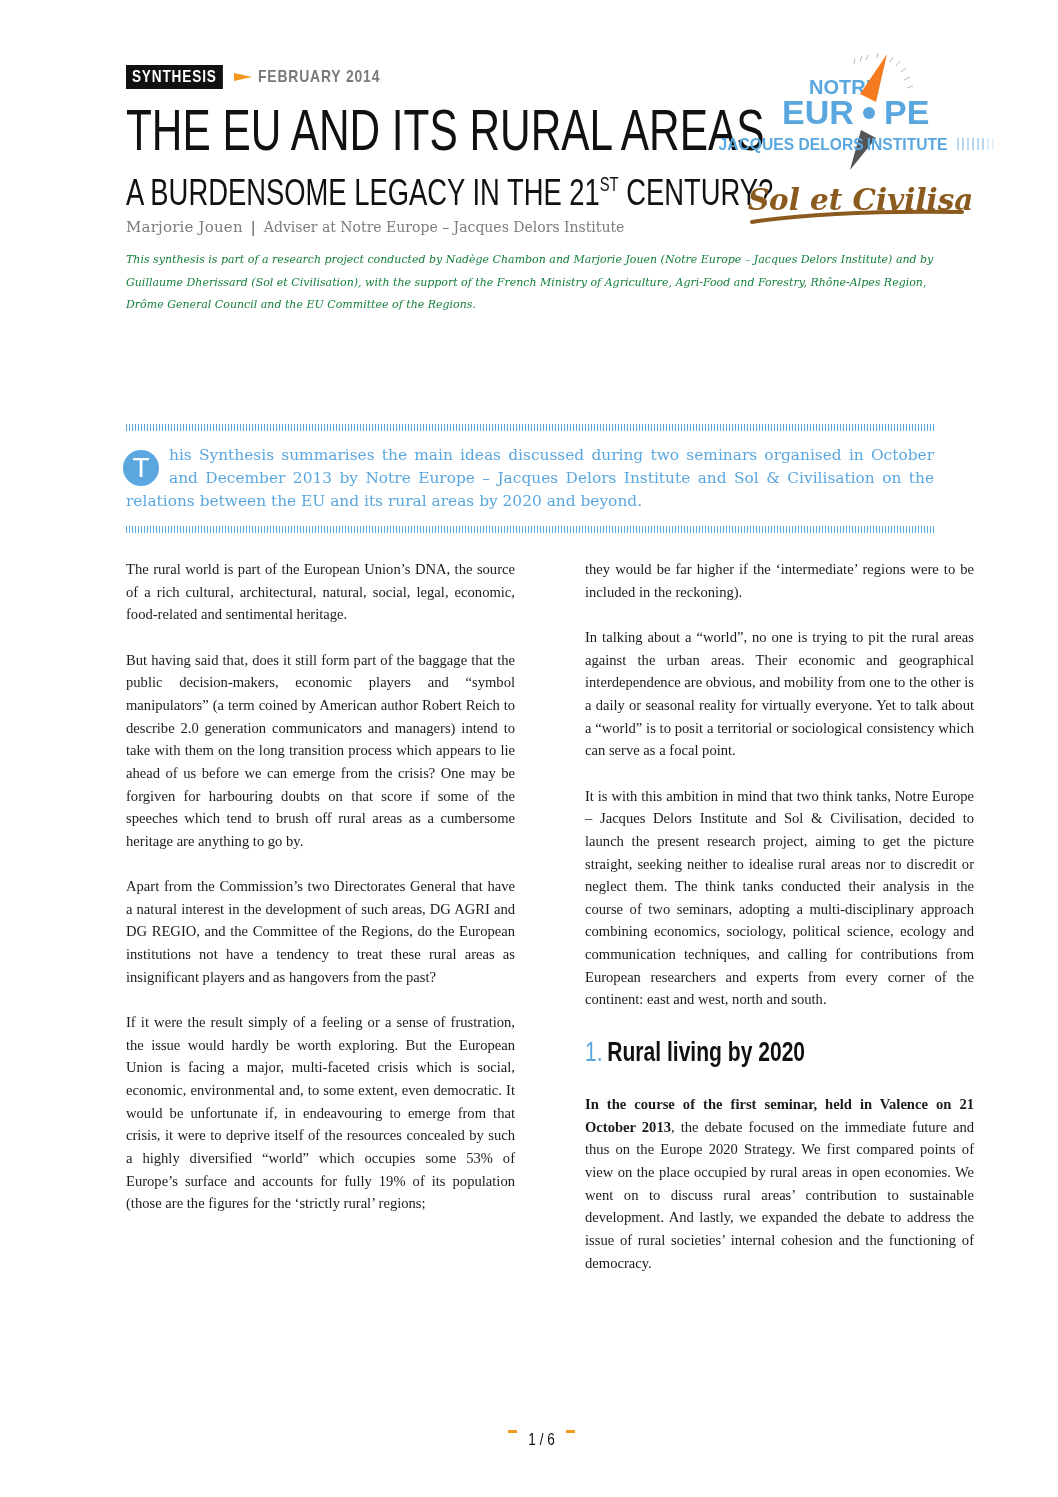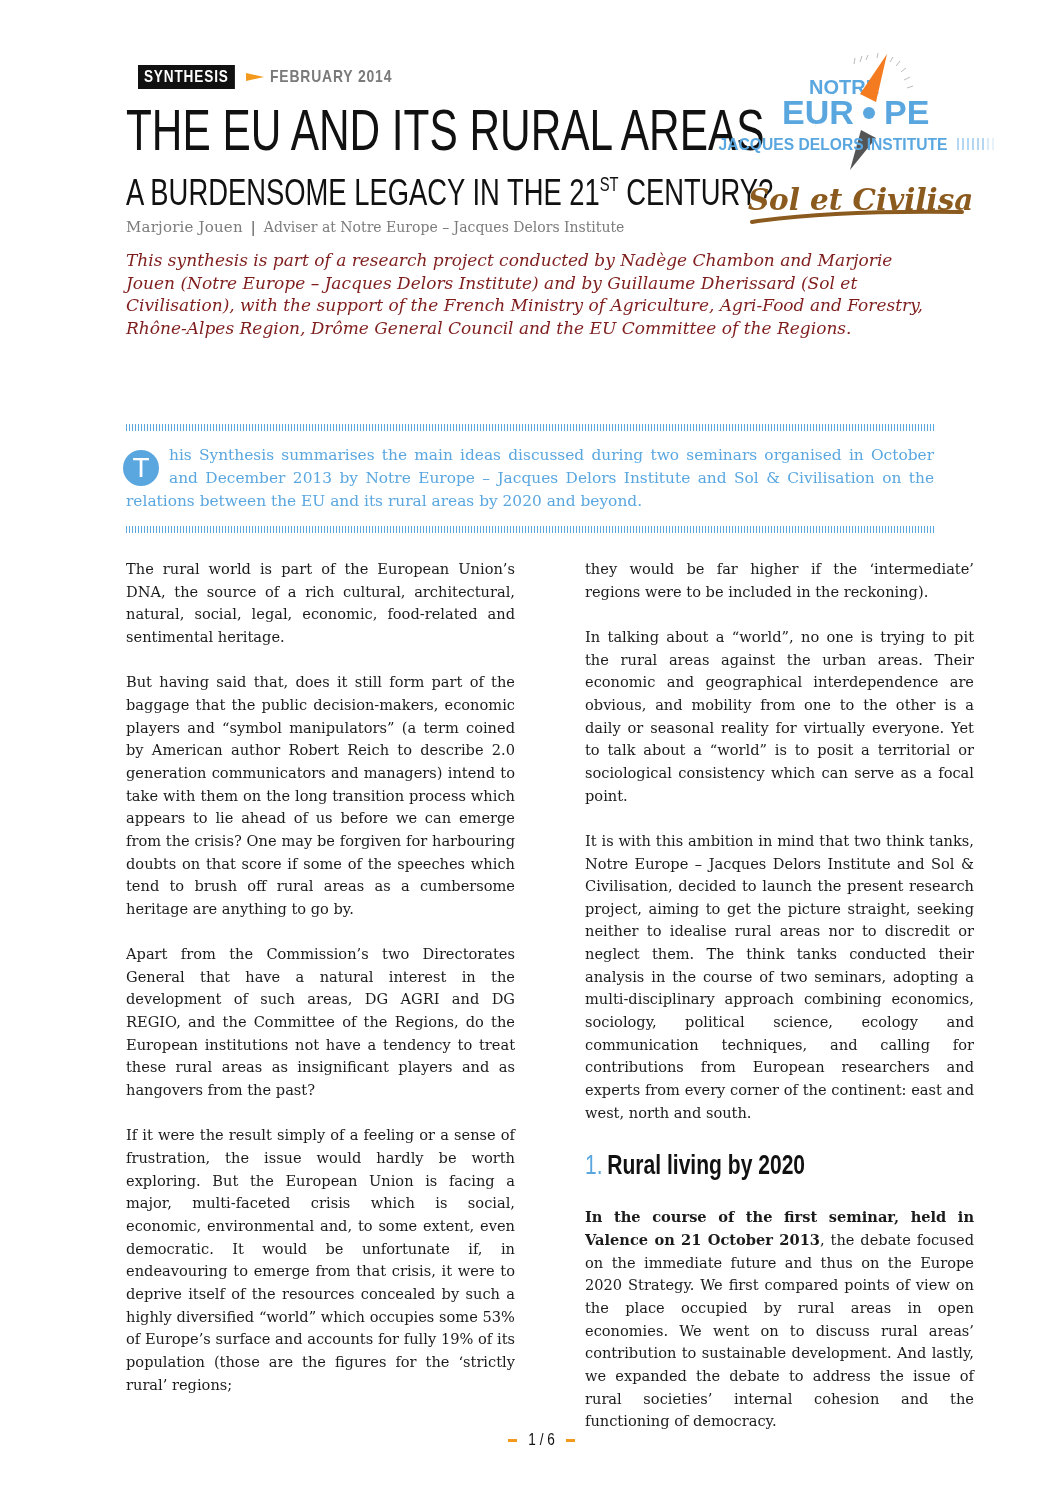--- a/index.html
+++ b/index.html
@@ -1,53 +1,53 @@
 <!DOCTYPE html>
 <html><head>
 <meta charset="utf-8">
 <style>
   html, body { margin: 0; padding: 0; background: #ffffff; }
   body { width: 1058px; height: 1497px; position: relative; overflow: hidden; font-family: "DejaVu Serif", serif; color: #1a1a1a; }
   .abs { position: absolute; }
 
-  #kicker { left: 126px; top: 64px; height: 26px; display: flex; align-items: center; margin-left: 12px; }
+  #kicker { left: 126px; top: 64px; height: 26px; display: flex; align-items: center; }
   #kicker .tag { background: #111; color: #fff; font-family: "Liberation Sans", sans-serif; font-weight: bold; font-size: 16px; letter-spacing: 1px; padding: 3px 7px; transform: scaleX(0.85); transform-origin: left center; display: inline-block; }
   #kicker .arrow { width: 0; height: 0; border-top: 4px solid transparent; border-bottom: 4px solid transparent; border-left: 18px solid #f39a1e; margin-left: -6px; margin-right: 6px; }
   #kicker .date { font-family: "Liberation Sans", sans-serif; font-weight: bold; font-size: 17px; color: #7a7a7a; letter-spacing: 1px; transform: scaleX(0.82); transform-origin: left center; display: inline-block; }
 
   #title { left: 126px; top: 100px; font-family: "Liberation Sans", sans-serif; font-size: 58px; line-height: 60px; color: #111; transform: scaleX(0.73); transform-origin: left top; white-space: nowrap; }
   #subtitle { left: 126px; top: 163px; font-family: "Liberation Sans", sans-serif; font-size: 37px; line-height: 42px; color: #111; transform: scaleX(0.74); transform-origin: left top; white-space: nowrap; }
   #subtitle sup { font-size: 20px; vertical-align: 14px; }
 
   #author { left: 126px; top: 218px; font-size: 15px; color: #7c7c7c; white-space: nowrap; }
   #author .name { letter-spacing: 0.2px; text-align: right; }
   #author .sep { font-weight: bold; margin: 0 3px; }
   #author .role { font-size: 14px; }
-  #note { left: 126px; top: 249px; width: 808px; font-size: 17px; line-height: 22.5px; font-style: italic; color: #7f1d1d; }
+  #note { left: 126px; top: 249px; width: 808px; font-size: 11px; line-height: 22.5px; font-style: italic; color: #15803d; }
 
   #logo-ne { left: 714px; top: 52px; width: 290px; height: 120px; }
   #logo-sc { left: 742px; top: 170px; width: 230px; height: 70px; }
 
   .dashrule { position: absolute; left: 126px; width: 808px; height: 7px; background: repeating-linear-gradient(90deg, #5aa7e0 0 1px, transparent 1px 3px); }
   #rule-top { top: 424px; }
   #rule-bottom { top: 526px; }
 
   #intro { left: 126px; top: 444px; width: 808px; font-size: 15.4px; line-height: 23px; color: #5aa7e0; text-align: justify; }
   #dropcap { float: left; width: 36px; height: 36px; border-radius: 50%; background: #5aa7e0; color: #fff; font-family: "Liberation Sans", sans-serif; font-size: 28px; line-height: 36px; text-align: center; margin: 6px 10px 0 -3px; transform-origin: center; }
 
   .col { position: absolute; top: 558px; width: 389px; font-size: 14.6px; line-height: 22.65px; text-align: justify; color: #1b1b1b; }
-  .col p { margin: 0 0 22.65px 0; }
+  .col p { margin: 0 0 22.65px 0; font-family: Liberation Serif, serif; }
   #col-left { left: 126px; }
   #col-right { left: 544px; margin-left: 41px; }
 
   #section-head { display: flex; align-items: baseline; margin: 26px 0 26px 0; font-family: "Liberation Sans", sans-serif; font-size: 27px; line-height: 30px; transform: scaleX(0.78); transform-origin: left center; white-space: nowrap; }
   #section-head .num { color: #5aa7e0; }
   #section-head .txt { color: #111; font-weight: bold; margin-left: 6px; }
 
-  #pager { left: 500px; top: 1430px; display: flex; align-items: center; font-family: "Liberation Sans", sans-serif; font-size: 17px; color: #111; }
+  #pager { left: 500px; top: 1430px; display: flex; align-items: flex-start; font-family: "Liberation Sans", sans-serif; font-size: 17px; color: #111; }
   #pager .dash { display: inline-block; width: 9px; height: 3px; background: #f39a1e; margin: 0 8px; }
   #pager .num { transform: scaleX(0.8); display: inline-block; }
 </style>
 </head>
 <body>
 
 <div id="kicker" class="abs">
   <span class="tag">SYNTHESIS</span>
   <span class="arrow"></span>
   <span class="date">FEBRUARY 2014</span>

